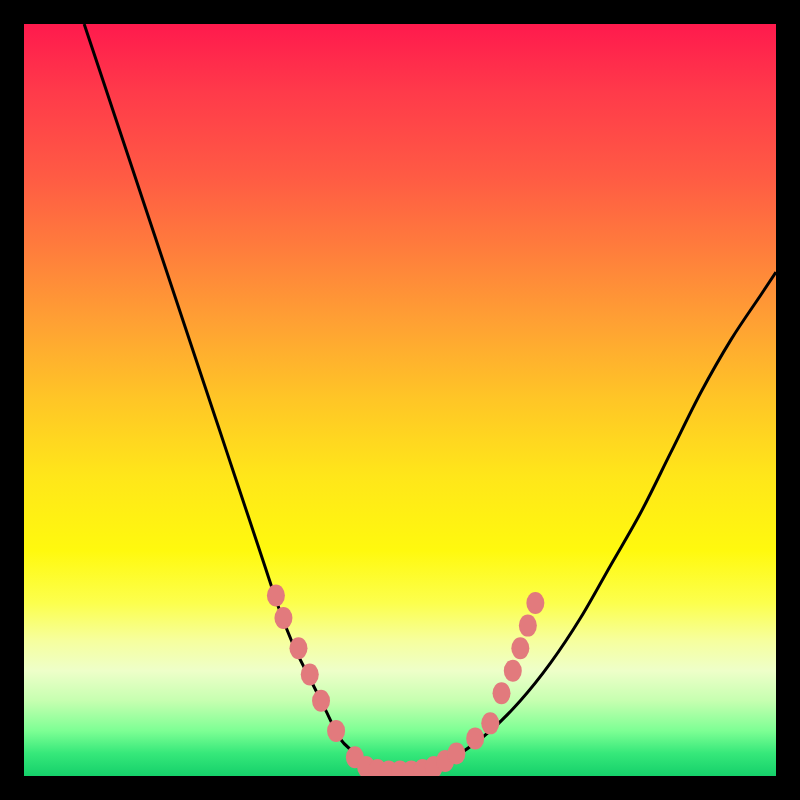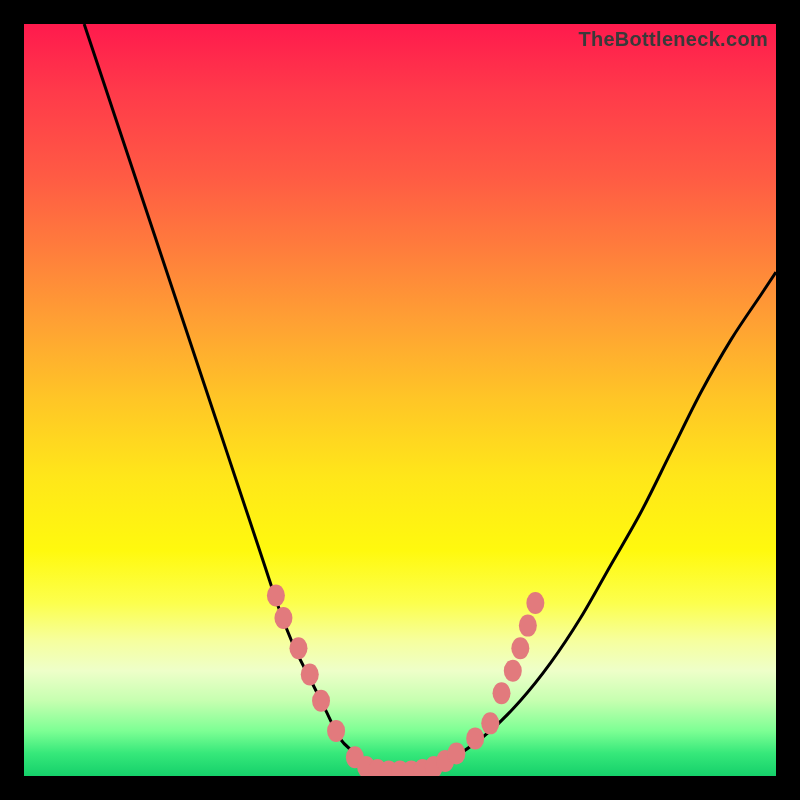--- a/index.html
+++ b/index.html
@@ -57,21 +57,20 @@
     top: 0;
     width: 752px;
     height: 752px;
   }
 </style>
 </head>
 <body>
 
 <div class="outer">
   <div class="plot">
-    <div class="watermark">TheBottleneck.com</div>
     <svg class="overlay" viewBox="0 0 752 752" preserveAspectRatio="none">
       <g id="curves">
           <path d="M 60.160000000000004 0 C 65.17333333333333 15.040000000000001 80.21333333333332 60.16000000000001 90.24 90.24000000000001 C 100.26666666666667 120.32000000000001 110.29333333333334 150.40000000000003 120.32000000000001 180.48000000000002 C 130.34666666666666 210.56 140.37333333333333 240.64 150.4 270.71999999999997 C 160.42666666666668 300.79999999999995 172.95999999999998 338.4 180.48 360.96 C 188 383.52 190.50666666666666 391.03999999999996 195.52 406.08 C 200.53333333333336 421.12 205.5466666666667 436.15999999999997 210.56000000000003 451.2 C 215.57333333333335 466.24 220.58666666666667 481.28 225.6 496.32 C 230.61333333333332 511.36 235.62666666666667 526.4 240.64000000000001 541.4399999999999 C 245.65333333333336 556.4799999999999 250.66666666666669 572.7733333333333 255.68 586.56 C 260.6933333333333 600.3466666666666 265.70666666666665 612.88 270.71999999999997 624.16 C 275.7333333333333 635.4399999999999 280.74666666666667 644.2133333333334 285.76 654.24 C 290.7733333333333 664.2666666666667 295.7866666666667 674.2933333333334 300.8 684.32 C 305.81333333333333 694.3466666666667 310.82666666666665 706.88 315.84 714.4 C 320.8533333333333 721.92 325.8666666666667 724.4266666666667 330.88 729.44 C 335.8933333333333 734.4533333333334 343.41333333333336 741.9733333333334 345.92 744.48 C 348.4266666666667 746.9866666666667 343.41333333333336 743.8533333333334 345.92 744.48 C 348.4266666666667 745.1066666666667 355.94666666666666 747.6133333333333 360.96 748.24 C 365.9733333333333 748.8666666666667 370.9866666666667 748.24 376 748.24 C 381.0133333333333 748.24 386.0266666666667 748.8666666666667 391.04 748.24 C 396.05333333333334 747.6133333333333 403.5733333333334 745.1066666666667 406.08000000000004 744.48 C 408.5866666666667 743.8533333333334 401.0666666666667 746.9866666666667 406.08000000000004 744.48 C 411.09333333333336 741.9733333333334 426.1333333333333 735.7066666666667 436.15999999999997 729.44 C 446.1866666666666 723.1733333333334 456.2133333333333 715.6533333333333 466.24 706.88 C 476.2666666666667 698.1066666666667 486.2933333333334 688.0799999999999 496.32000000000005 676.8 C 506.3466666666667 665.52 516.3733333333333 652.9866666666667 526.4 639.2 C 536.4266666666666 625.4133333333334 546.4533333333334 610.3733333333334 556.48 594.08 C 566.5066666666667 577.7866666666666 576.5333333333334 558.9866666666666 586.5600000000001 541.4399999999999 C 596.5866666666667 523.8933333333333 606.6133333333333 507.6 616.64 488.8 C 626.6666666666666 470 636.6933333333334 448.6933333333333 646.72 428.64 C 656.7466666666667 408.58666666666664 666.7733333333334 387.28000000000003 676.8000000000001 368.48 C 686.8266666666667 349.68 696.8533333333334 332.1333333333334 706.88 315.84000000000003 C 716.9066666666666 299.5466666666667 729.44 282 736.96 270.71999999999997 C 744.48 259.43999999999994 749.4933333333333 251.91999999999996 752 248.15999999999997" fill="none" stroke="#000" stroke-width="3"></path>
         </g>
       <g id="dots">
           <ellipse cx="251.92000000000002" cy="571.52" rx="9" ry="11" fill="#e27a7d"></ellipse>
           <ellipse cx="259.44" cy="594.08" rx="9" ry="11" fill="#e27a7d"></ellipse>
           <ellipse cx="274.48" cy="624.16" rx="9" ry="11" fill="#e27a7d"></ellipse>
           <ellipse cx="285.76" cy="650.48" rx="9" ry="11" fill="#e27a7d"></ellipse>
           <ellipse cx="297.04" cy="676.8" rx="9" ry="11" fill="#e27a7d"></ellipse>

